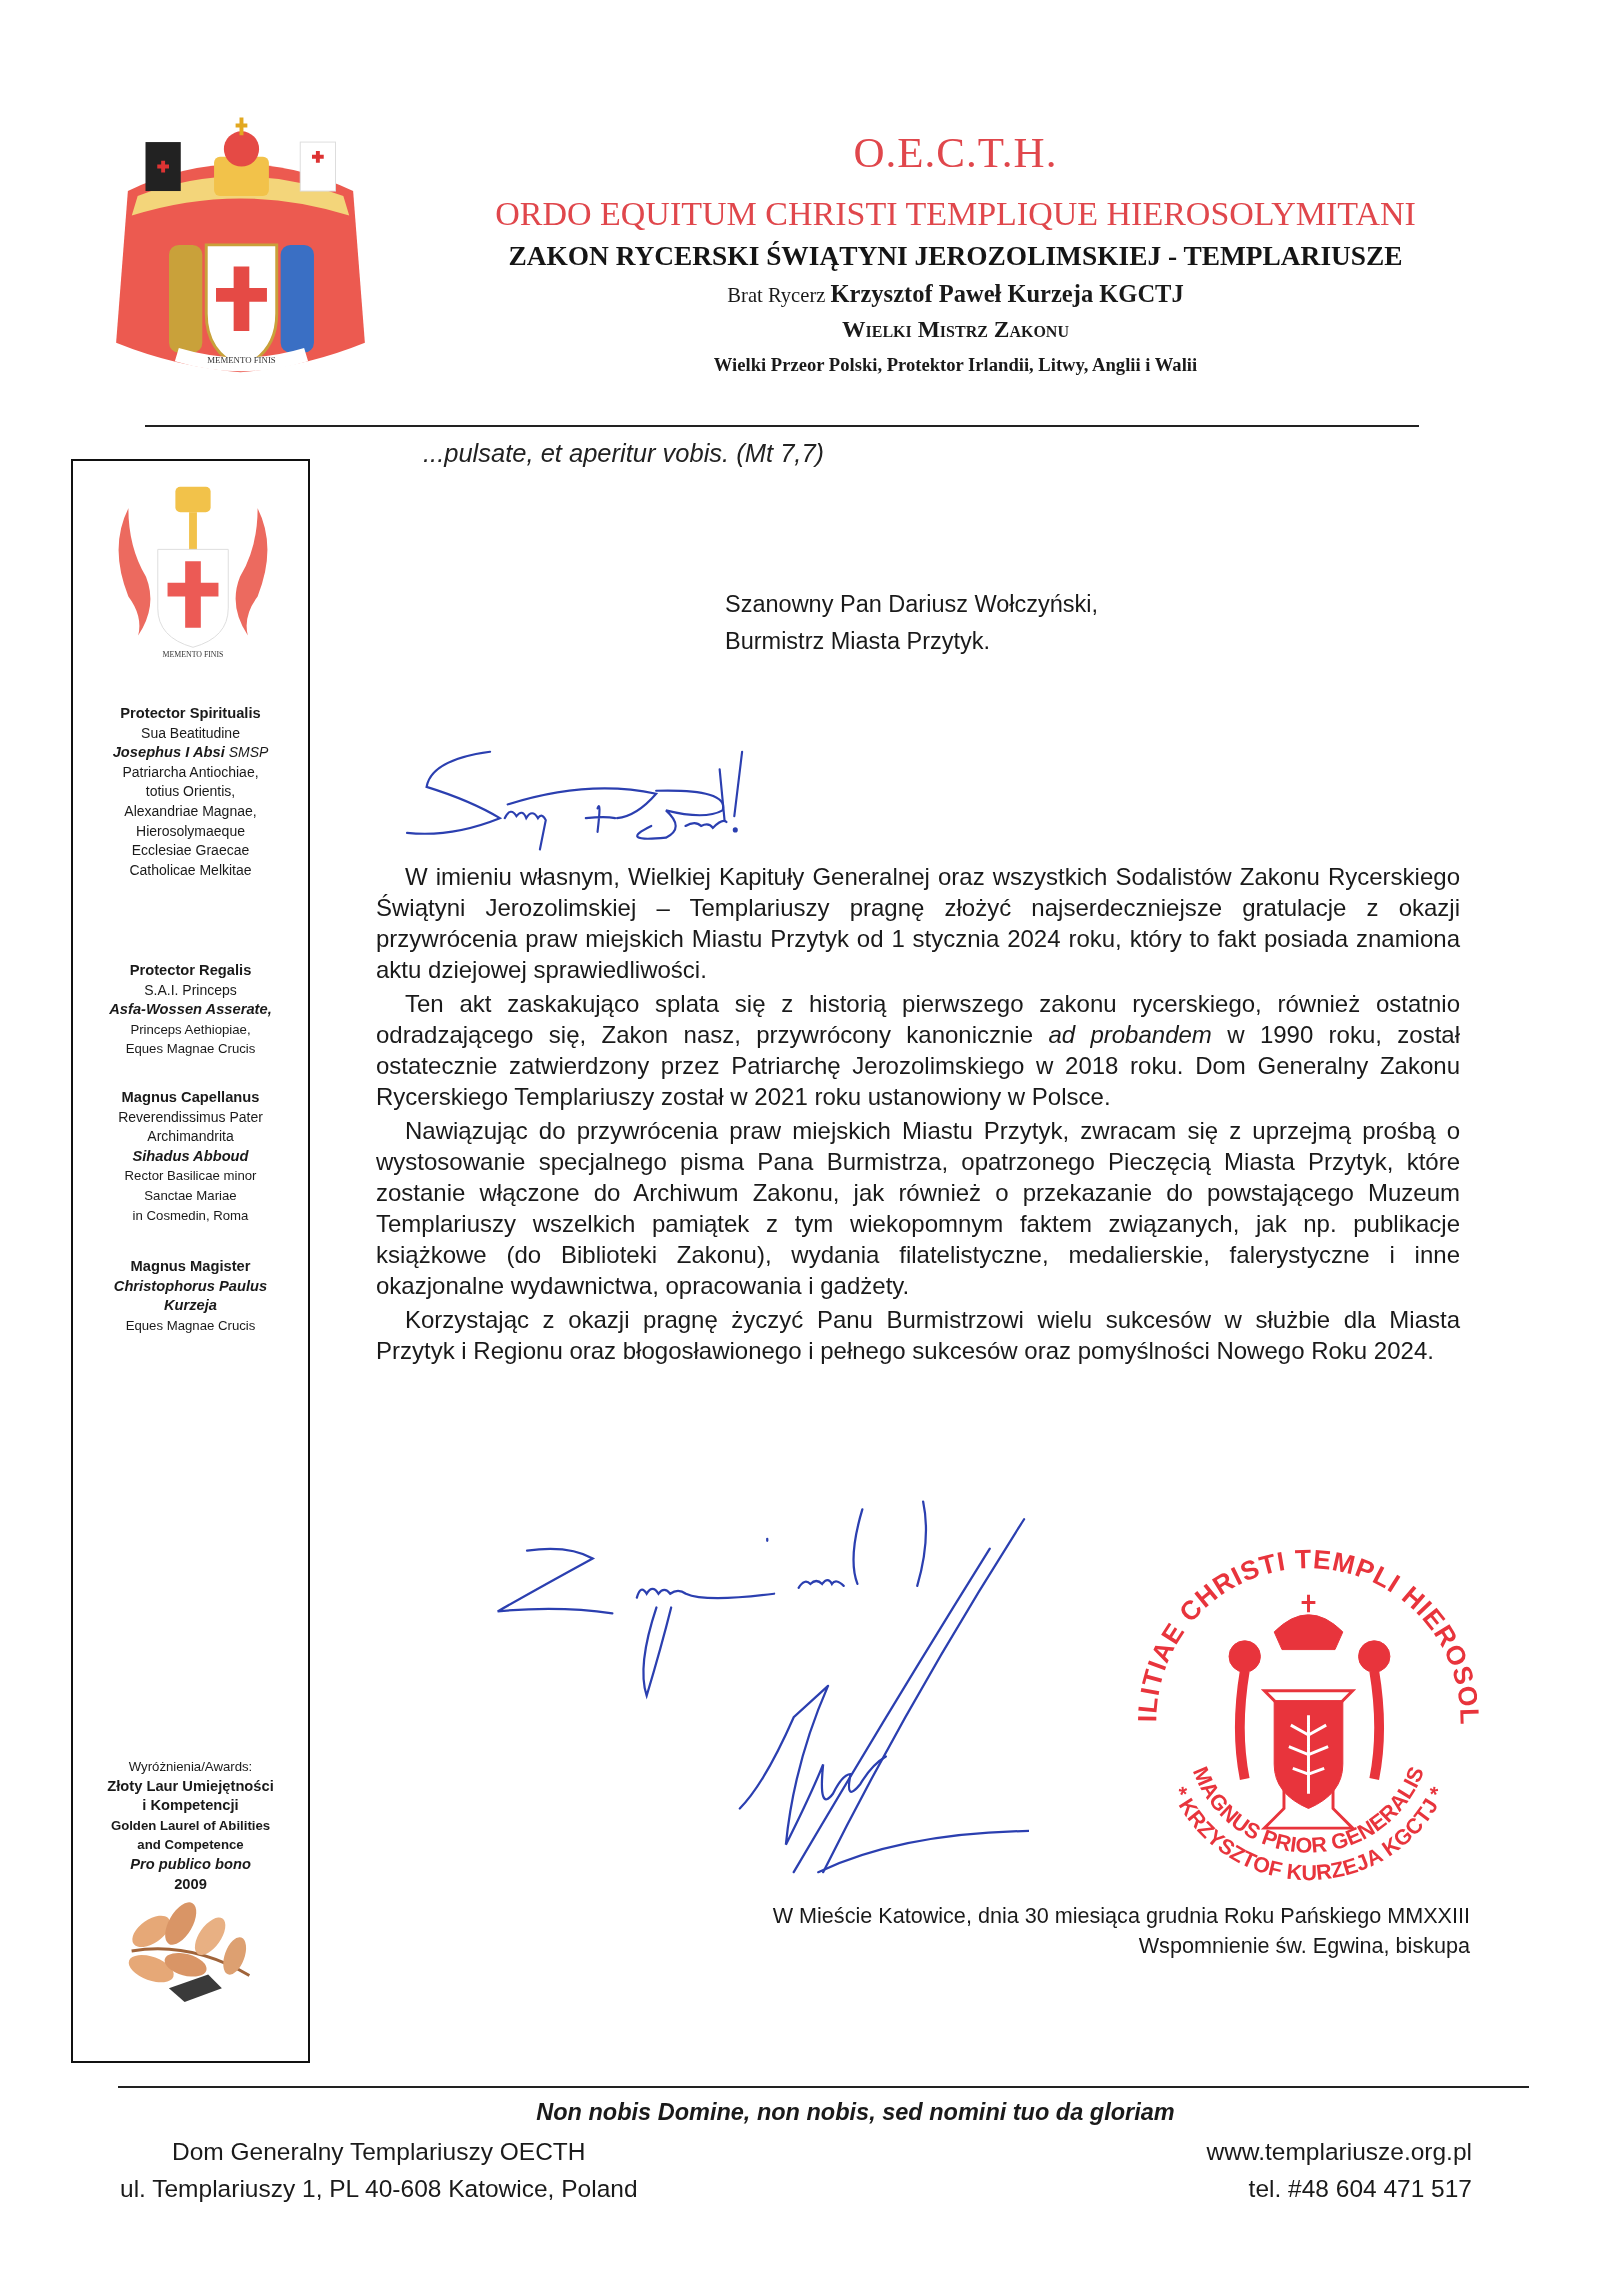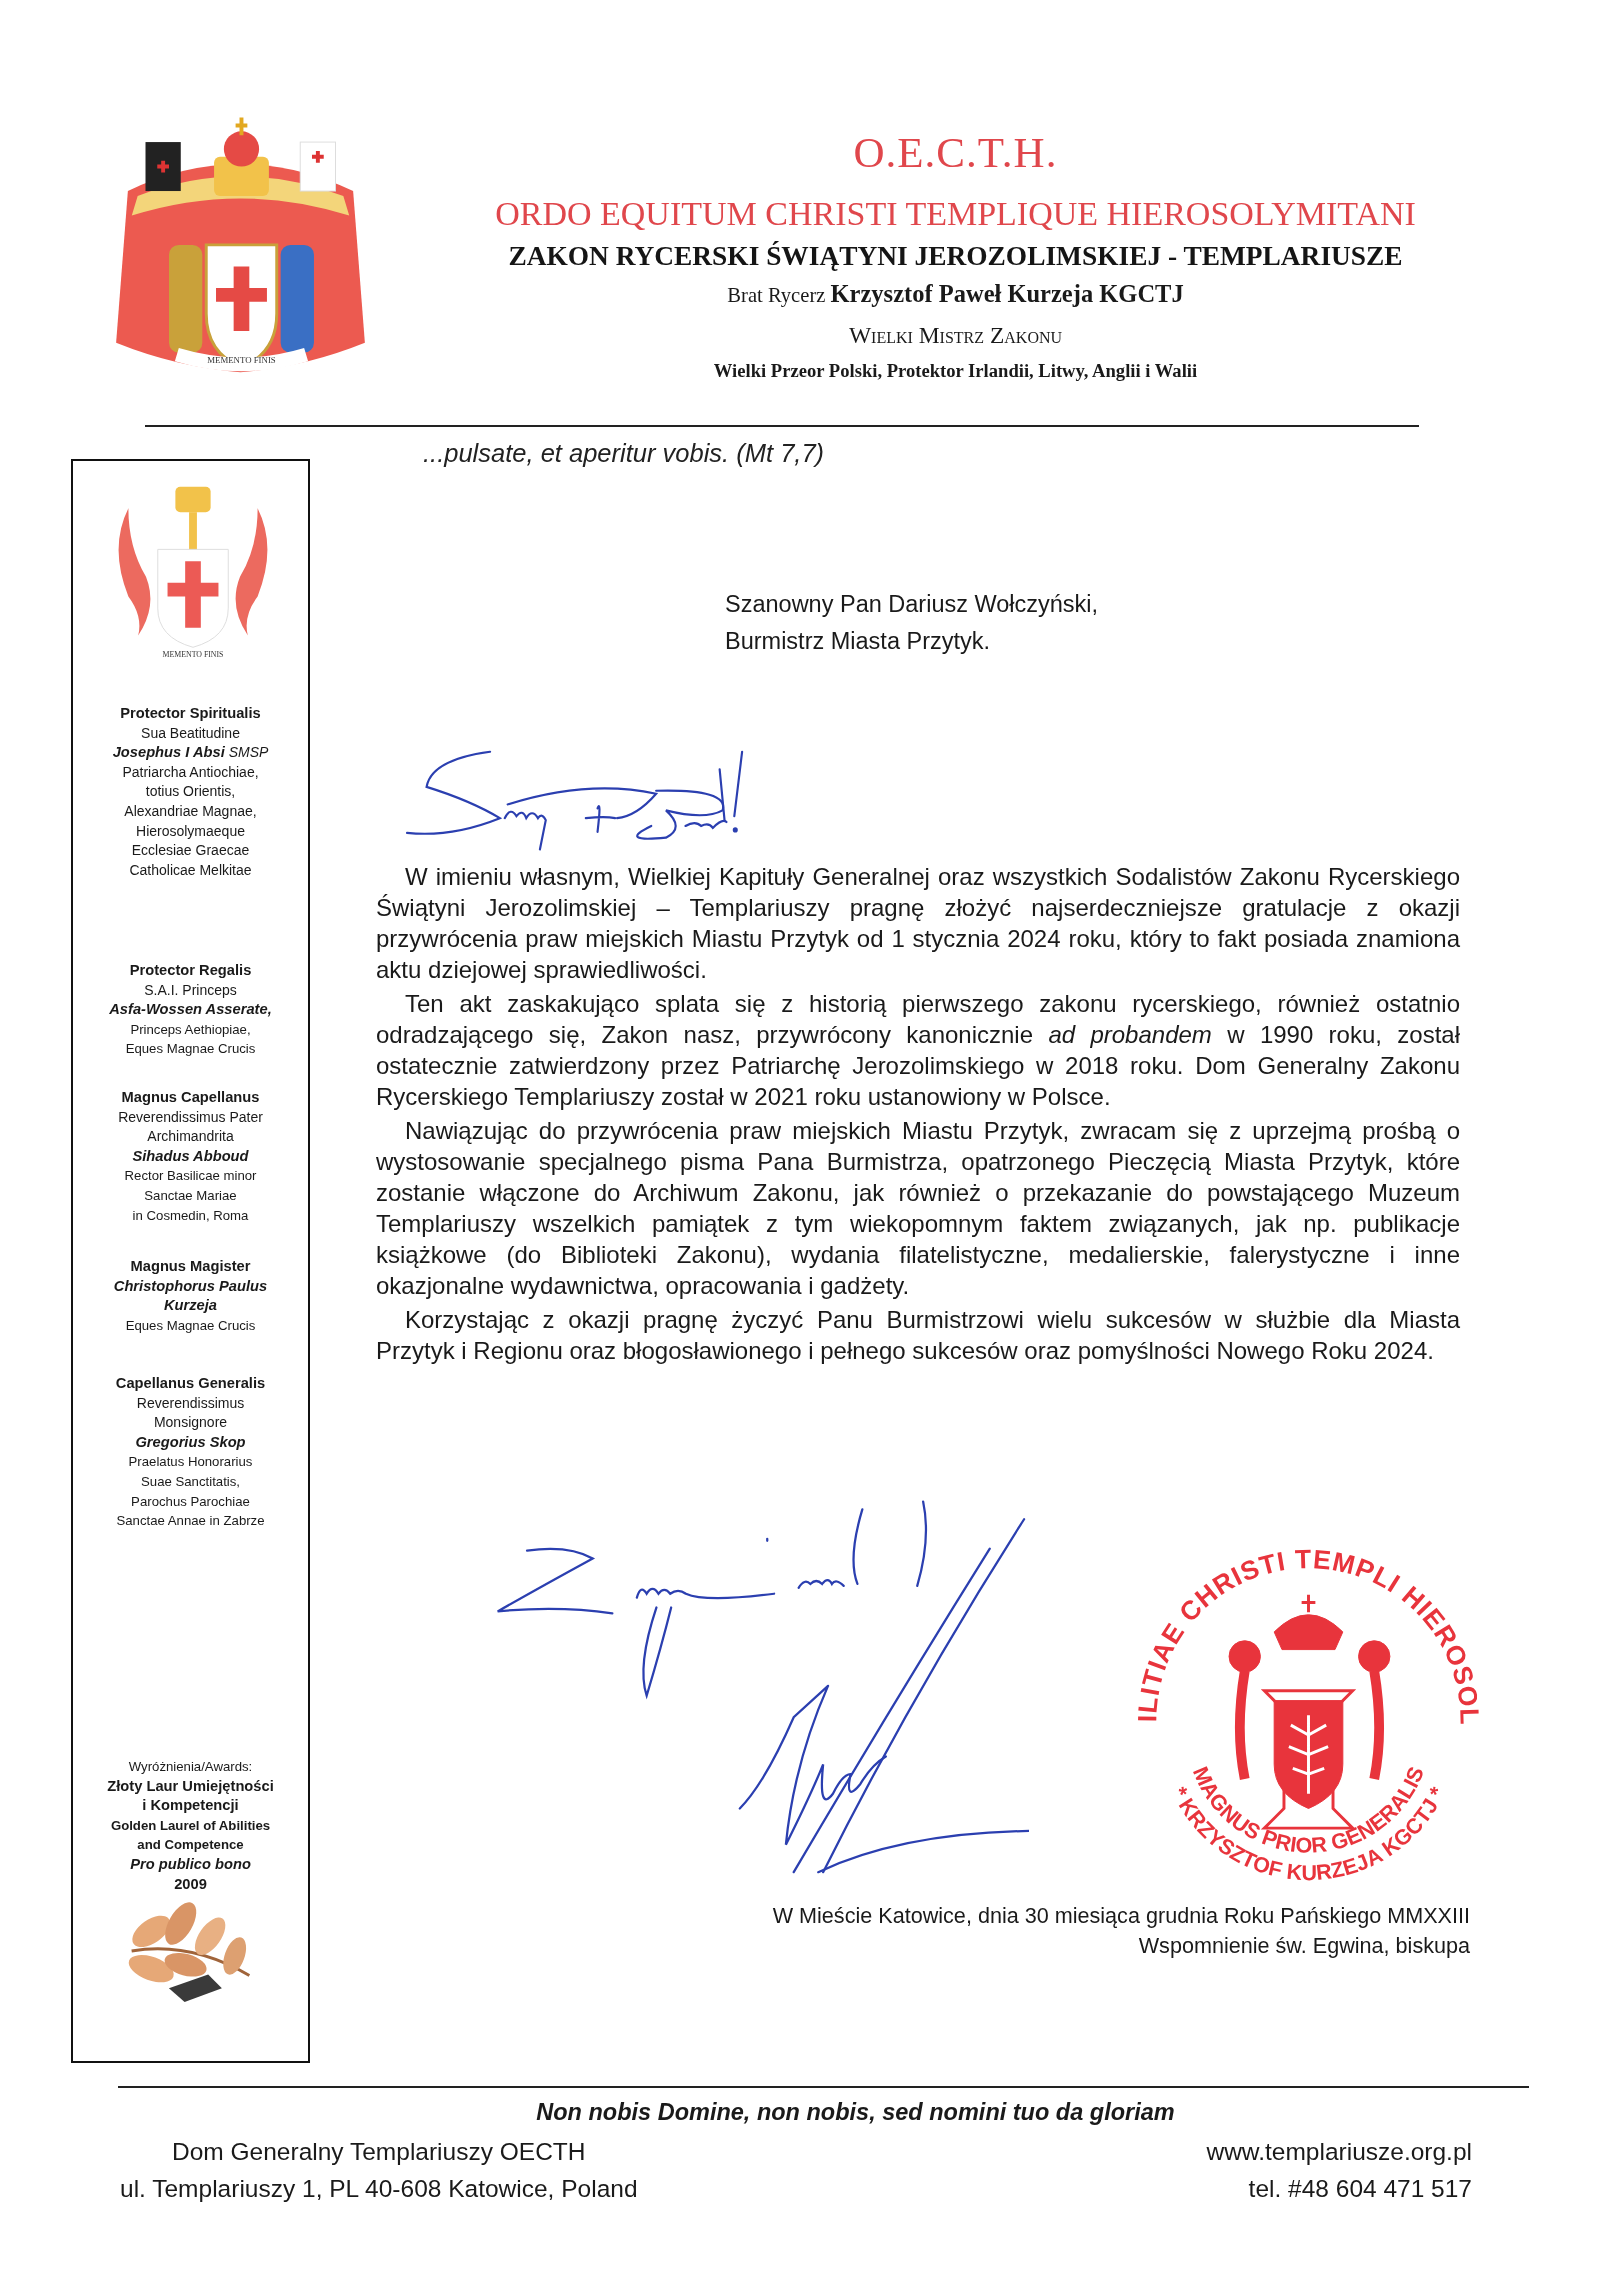--- a/index.html
+++ b/index.html
@@ -9,21 +9,21 @@
   .sans { font-family: "Liberation Sans", "DejaVu Sans", sans-serif; }
 
   
   #crest-large { left: 108px; top: 98px; width: 265px; height: 284px; }
   #hdr { left: 392px; top: 127px; width: 1127px; text-align: center; }
   #hdr .abbr { font-size: 43px; color: #e0474c; letter-spacing: 1px; line-height: 51px; }
   #hdr .latin { font-size: 34px; color: #e0474c; line-height: 47px; margin-top: 12px; }
   #hdr .polish { font-size: 27.4px; color: #151515; line-height: 39px; font-weight: bold; }
   #hdr .brat { font-size: 20.6px; line-height: 31px; margin-top: 2px; }
   #hdr .brat b { font-size: 24.5px; font-weight: bold; }
-  #hdr .mistrz { font-size: 23.5px; line-height: 37px; font-variant: small-caps; font-weight: normal; margin-top: 6px; }
+  #hdr .mistrz { font-size: 23.5px; line-height: 37px; font-variant: small-caps; font-weight: bold; }
   #hdr .przeor { font-size: 18.6px; line-height: 33px; font-weight: bold; }
   #top-rule { left: 145px; top: 425px; width: 1274px; height: 2px; background: #222; }
 
   
   #sidebar { left: 71px; top: 459px; width: 239px; height: 1604px; border: 2px solid #111; box-sizing: border-box; text-align: center; font-size: 14px; line-height: 19.6px; }
   #crest-small { position: absolute; left: 25.5px; top: 7.8px; width: 188px; height: 196px; }
   .sb-sec { position: absolute; left: 0; width: 100%; }
   .sb-sec .t { font-weight: bold; font-size: 14.7px; }
   .sb-sec .n { font-weight: bold; font-style: italic; font-size: 14.7px; text-align: center; }
   .sb-sec .s { font-size: 13.2px; }
@@ -125,30 +125,20 @@
     <div class="s">in Cosmedin, Roma</div>
   </div>
 
   <div class="sb-sec" style="top:796px">
     <div class="t">Magnus Magister</div>
     <div class="n">Christophorus Paulus</div>
     <div class="n">Kurzeja</div>
     <div class="s">Eques Magnae Crucis</div>
   </div>
 
-  <div class="sb-sec" style="top:913px">
-    <div class="t">Capellanus Generalis</div>
-    <div>Reverendissimus</div>
-    <div>Monsignore</div>
-    <div class="n">Gregorius Skop</div>
-    <div class="s">Praelatus Honorarius</div>
-    <div class="s">Suae Sanctitatis,</div>
-    <div class="s">Parochus Parochiae</div>
-    <div class="s">Sanctae Annae in Zabrze</div>
-  </div>
 
   <div class="sb-sec" style="top:1296px">
     <div class="s">Wyróżnienia/Awards:</div>
     <div class="t">Złoty Laur Umiejętności</div>
     <div class="t">i Kompetencji</div>
     <div class="s" style="font-weight:bold">Golden Laurel of Abilities</div>
     <div class="s" style="font-weight:bold">and Competence</div>
     <div class="n">Pro publico bono</div>
     <div class="t">2009</div>
   </div>

